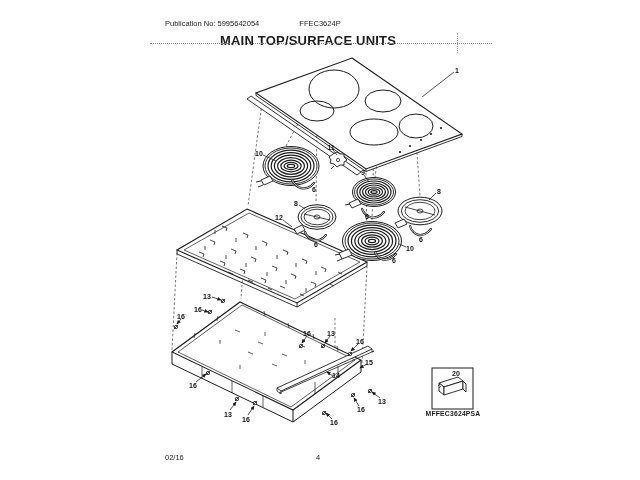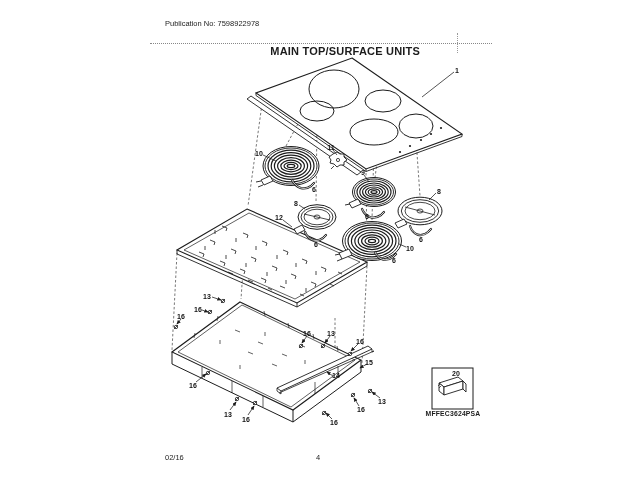--- a/index.html
+++ b/index.html
@@ -1,38 +1,39 @@
 <!DOCTYPE html>
 <html><head>
 <meta charset="utf-8">
 <style>
   html,body{margin:0;padding:0;background:#e8e8e8;}
   .page{position:relative;width:640px;height:480px;background:#ffffff;
         font-family:"Liberation Sans",sans-serif;color:#1c1c1c;overflow:hidden;}
   .hdr-pub{position:absolute;left:165px;top:19px;font-size:7.5px;}
   .hdr-model{position:absolute;left:250px;top:19px;width:140px;text-align:center;font-size:7.5px;}
-  .hdr-title{position:absolute;left:220px;top:33px;width:200px;text-align:right;
-             font-weight:bold;font-size:11px;letter-spacing:.2px;margin-top:12px;}
+  .hdr-title{position:absolute;left:220px;top:33px;width:200px;text-align:left;
+             font-weight:bold;font-size:13px;letter-spacing:.2px;}
   .hdr-rule{position:absolute;left:150px;top:43px;width:342px;border-top:1px dotted #888;}
   .hdr-tick{position:absolute;left:457px;top:33px;height:20px;border-left:1px dotted #999;}
   .ftr-date{position:absolute;left:165px;top:453px;font-size:7.5px;}
   .ftr-page{position:absolute;left:308px;top:453px;width:20px;text-align:center;font-size:7.5px;}
   .inset-label{position:absolute;left:412px;top:410px;width:82px;text-align:center;
                font-weight:bold;font-size:6.8px;letter-spacing:.2px;}
   .callout-layer{position:absolute;left:0;top:0;width:640px;height:480px;pointer-events:none;}
   .callout{position:absolute;transform:translate(-50%,-50%);font-size:7px;font-weight:bold;
            color:#111;line-height:1;white-space:nowrap;}
   svg.diagram{position:absolute;left:0;top:0;}
 </style>
 </head>
 <body>
 
 <div class="page">
 
-  <div class="hdr-pub">Publication No: 7598922978</div>
+  <div class="hdr-pub">Publication No: 5995642054</div>
+  <div class="hdr-model">FFEC3624P</div>
   <div class="hdr-title">MAIN TOP/SURFACE UNITS</div>
   <div class="hdr-rule"></div>
   <div class="hdr-tick"></div>
 
   <svg class="diagram" width="640" height="480" viewBox="0 0 640 480">
     <defs>
       <marker id="ah" markerWidth="7" markerHeight="7" refX="5" refY="2.5" orient="auto">
         <path d="M0,0 L6,2.5 L0,5 Z" fill="#1c1c1c"></path>
       </marker>
     </defs>

